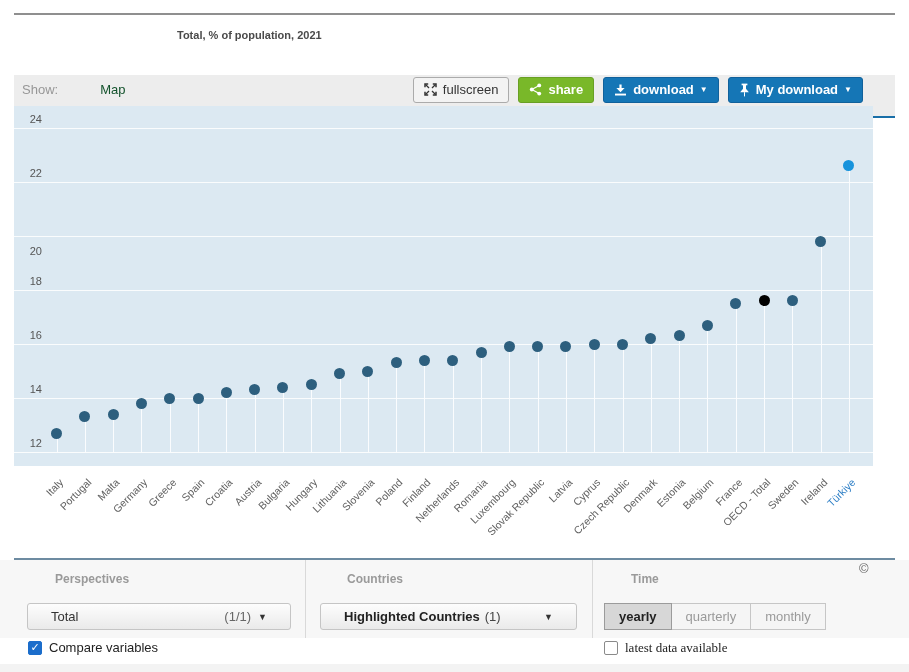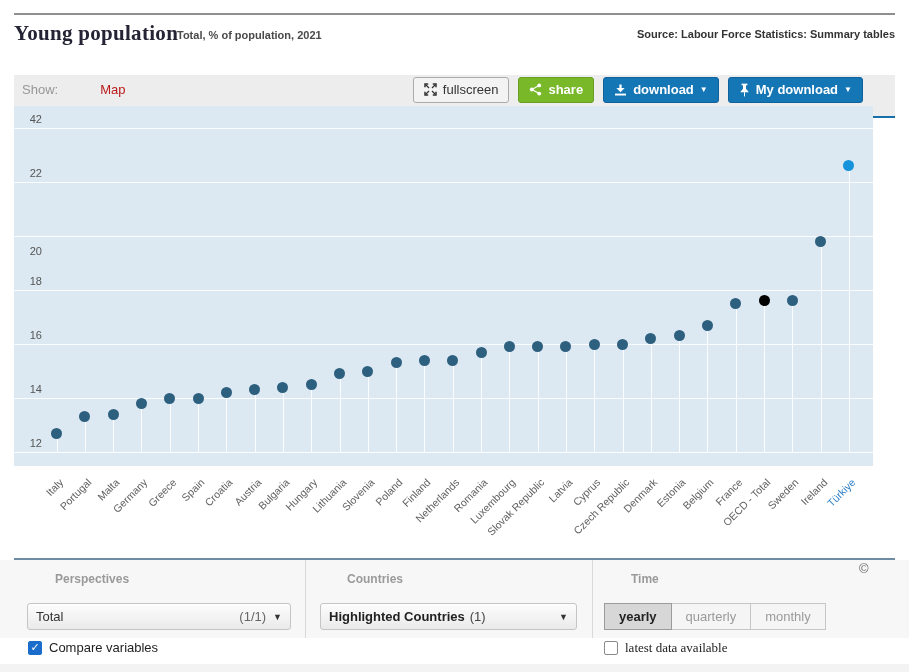--- a/index.html
+++ b/index.html
@@ -12,21 +12,21 @@
   .title { position: absolute; left: 14px; top: 21px; font-family: "Liberation Serif", serif;
     font-size: 21px; color: #242435; letter-spacing: .3px; }
   .subtitle { position: absolute; left: 177px; top: 29px; font-size: 11px; font-weight: bold; color: #4a4a4a; }
   .source { position: absolute; right: 14px; top: 28px; font-size: 11px; font-weight: bold; color: #333; }
 
   
   .toolbar { position: absolute; left: 14px; right: 14px; top: 75px; height: 43px;
     background: #ededed; border-bottom: 2px solid #196fa8; display: flex; align-items: flex-start; }
   .show-label { font-size: 13px; color: #979797; line-height: 29px; padding: 0 10px 0 8px; }
   .tabs { display: flex; height: 29px; margin-left: 4px; }
-  .tab { font-size: 13px; color: #b91c1c; line-height: 29px; padding: 0 28px; cursor: pointer; }
+  .tab { font-size: 13px; color: #14532d; line-height: 29px; padding: 0 28px; cursor: pointer; }
   .tab.active { background: #fafdff; border: 1px solid #cdcdcd; border-bottom: none;
     border-top: 3px solid #196fa8; color: #333; height: 31px; line-height: 25px; padding: 0 29px; z-index: 3; position: relative; }
   .actions { margin-left: auto; display: flex; align-items: center; gap: 9px; padding-right: 32px; height: 29px; }
   .btn { height: 26px; display: inline-flex; align-items: center; gap: 6px; padding: 0 10px;
     border-radius: 3px; font-size: 13px; cursor: pointer; white-space: nowrap; }
   .btn-fullscreen { background: #f3f3f3; border: 1px solid #ababab; color: #333; }
   .btn-share { background: #79b829; border: 1px solid #699f24; color: #fff; font-weight: bold; }
   .btn-blue { background: #1576b6; border: 1px solid #11619b; color: #fff; font-weight: bold; }
   .caret { font-size: 8px; line-height: 1; }
 
@@ -41,21 +41,21 @@
   .xlabel { position: absolute; width: 150px; top: 10px; text-align: right; font-size: 10.5px;
     color: #616161; transform-origin: 100% 0; transform: rotate(-45deg); white-space: nowrap; }
 
   
   .footer-rule { position: absolute; left: 14px; right: 14px; top: 558px; height: 2px; background: #6d8ba1; }
   .footer-bg { position: absolute; left: 0; top: 560px; width: 909px; height: 78px; background: #f7f7f7; }
   .vdivider { position: absolute; top: 560px; height: 78px; width: 1px; background: #d9d9d9; }
   .panel-header { position: absolute; top: 572px; font-size: 12px; font-weight: bold; color: #9a9a9a; margin-left: 27px; }
   .dropdown { position: absolute; top: 603px; height: 27px; border: 1px solid #c5c5c5; border-radius: 3px;
     background: linear-gradient(#fdfdfd, #eaeaea); display: flex; align-items: center;
-    padding: 0 8px; font-size: 13px; color: #333; cursor: pointer; }
+    padding: 0 23px; font-size: 13px; color: #333; cursor: pointer; }
   .dd-count { margin-left: auto; color: #666; }
   .dd-caret { margin-left: 7px; font-size: 9px; color: #333; }
   .checkbox-row { position: absolute; top: 640px; display: flex; align-items: center; gap: 7px;
     font-size: 13px; color: #222; cursor: pointer; }
   .cb { width: 14px; height: 14px; border-radius: 2px; display: inline-flex;
     align-items: center; justify-content: center; }
   .cb-checked { background: #1b6dcb; border: 1px solid #1b6dcb; color: #fff; font-size: 11px; }
   .cb-unchecked { background: #fff; border: 1px solid #8a8a8a; }
   .segmented { position: absolute; top: 603px; display: flex; }
   .seg { height: 27px; line-height: 25px; padding: 0 14px; font-size: 13px; border: 1px solid #c6c6c6;
@@ -65,23 +65,21 @@
   .copyright { position: absolute; top: 561px; left: 859px; font-size: 13px; color: #666; }
   .next-strip { position: absolute; left: 0; top: 664px; width: 909px; height: 8px; background: #f3f3f3; }
   .icon-svg { display: inline-block; line-height: 0; }
 </style>
 </head>
 <body>
 
 <div class="page">
 
   <div class="top-rule"></div>
-  <h1 class="title">Young population</h1>
   <span class="subtitle">Total, % of population, 2021</span>
-  <span class="source">Source: Labour Force Statistics: Summary tables</span>
 
   <div class="toolbar">
     <span class="show-label">Show:</span>
     <div class="tabs">
       <div class="tab">Map</div>
     </div>
     <div class="actions">
       <div class="btn btn-fullscreen">
         <span class="icon-svg">
           <svg width="13" height="13" viewBox="0 0 13 13">
@@ -153,21 +151,21 @@
         <div class="ytick" style="left: 6px; top: 277px;">14</div>
         <div class="gridline" style="top: 238px;"></div>
         <div class="ytick" style="left: 6px; top: 223px;">16</div>
         <div class="gridline" style="top: 184px;"></div>
         <div class="ytick" style="left: 6px; top: 169px;">18</div>
         <div class="gridline" style="top: 130px;"></div>
         <div class="ytick" style="left: 6px; top: 115px; margin-top: 24px;">20</div>
         <div class="gridline" style="top: 76px;"></div>
         <div class="ytick" style="left: 6px; top: 61px;">22</div>
         <div class="gridline" style="top: 22px;"></div>
-        <div class="ytick" style="left: 6px; top: 7px;">42</div>
+        <div class="ytick" style="left: 6px; top: 7px;">24</div>
         <div class="stem" style="left: 42.5px; top: 327.1px; height: 18.9px;"></div>
         <div class="dot" style="left: 37px; top: 321.6px; background: rgb(45, 95, 126);"></div>
         <div class="stem" style="left: 70.8px; top: 310.9px; height: 35.1px;"></div>
         <div class="dot" style="left: 65.3px; top: 305.4px; background: rgb(45, 95, 126);"></div>
         <div class="stem" style="left: 99.1px; top: 308.2px; height: 37.8px;"></div>
         <div class="dot" style="left: 93.6px; top: 302.7px; background: rgb(45, 95, 126);"></div>
         <div class="stem" style="left: 127.4px; top: 297.4px; height: 48.6px;"></div>
         <div class="dot" style="left: 121.9px; top: 291.9px; background: rgb(45, 95, 126);"></div>
         <div class="stem" style="left: 155.7px; top: 292px; height: 54px;"></div>
         <div class="dot" style="left: 150.2px; top: 286.5px; background: rgb(45, 95, 126);"></div>

